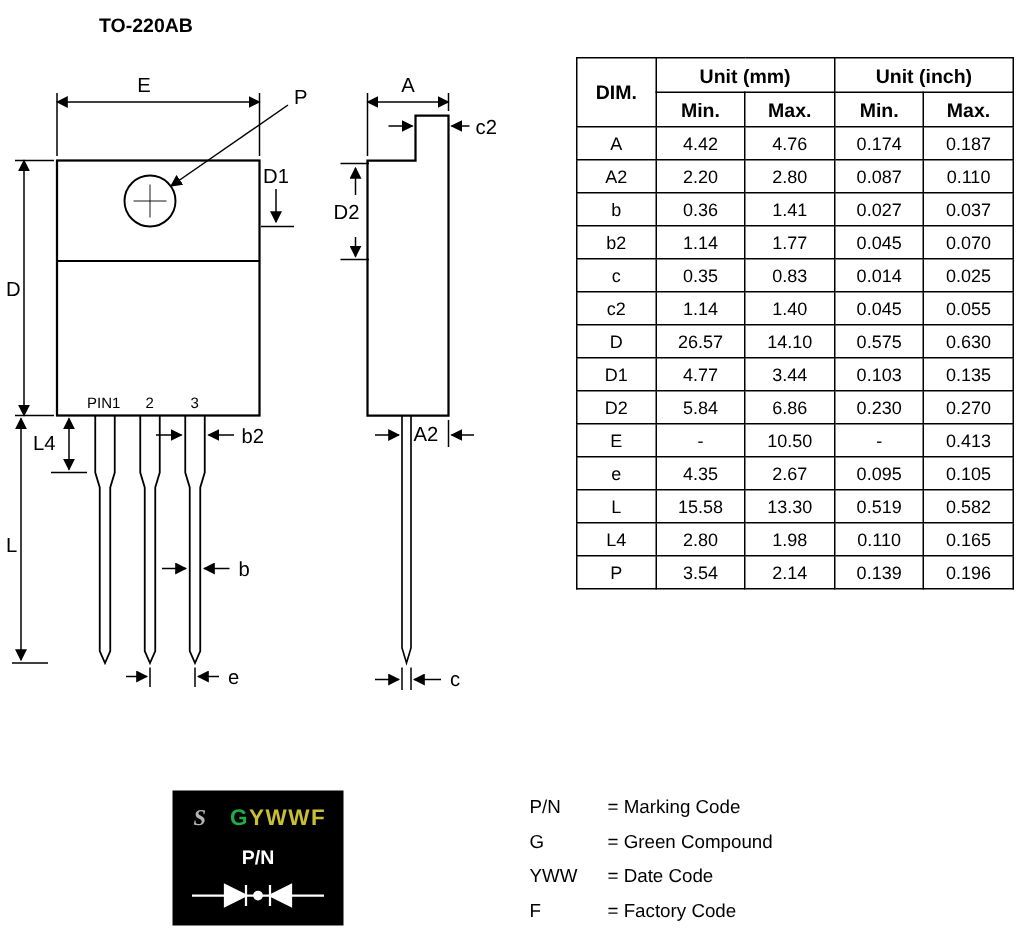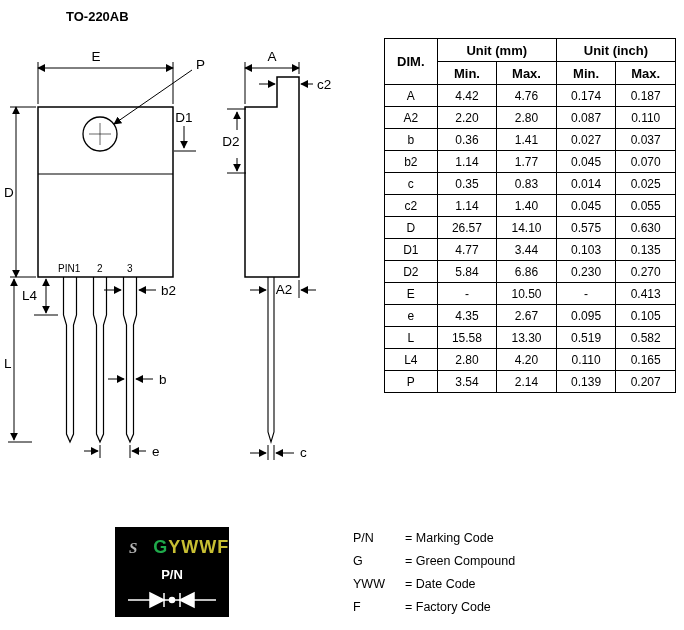--- a/index.html
+++ b/index.html
@@ -21,21 +21,21 @@
   table.dim-table th { font-size:13px; font-weight:bold; height:18px; }
   table.dim-table td { height:17px; }
   table.dim-table td.dim-col { width:46px; }
   table.dim-table td.val-col { width:53px;text-align:center; }
 
   
   .marking-heading { position:absolute; left:2px; top:454px; font-size:13.5px; font-weight:bold; }
   .mark-box { position:absolute; left:115px; top:527px; width:114px; height:90px; background:#000; }
   .mark-line1 { display:flex; align-items:baseline; gap:16px; padding:10px 0 0 14px; }
   .mark-logo { font-family:"Liberation Serif", serif; font-style:italic; font-weight:bold; font-size:15px; }
-  .mark-code { font-weight:bold; font-size:18px; letter-spacing:1px; }
+  .mark-code { font-weight:bold; font-size:15px; letter-spacing:1px; }
   .mark-pn { margin-top:9px; text-align:center; color:#fff; font-weight:bold; font-size:13px; }
   .diode-sym { display:block; margin:7px auto 0 auto; }
 
   .legend { position:absolute; left:353px; top:531px; display:grid; grid-template-columns:52px auto; row-gap:9px; font-size:12.5px; }
 </style>
 </head>
 <body>
 
 <div class="page">
 
@@ -222,30 +222,30 @@
       <tr>
           <td class="dim-col">L</td>
           <td>15.58</td>
           <td>13.30</td>
           <td>0.519</td>
           <td>0.582</td>
         </tr>
       <tr>
           <td class="dim-col">L4</td>
           <td>2.80</td>
-          <td>4.20</td>
+          <td>1.98</td>
           <td>0.110</td>
           <td>0.165</td>
         </tr>
       <tr>
           <td class="dim-col">P</td>
           <td>3.54</td>
           <td>2.14</td>
           <td>0.139</td>
-          <td>0.207</td>
+          <td>0.196</td>
         </tr>
     </tbody>
   </table>
 
 
   <div class="mark-box">
     <div class="mark-line1">
       <span class="mark-logo" style="color: rgb(181, 181, 181);">S</span>
       <span class="mark-code"><span style="color: rgb(31, 170, 75);">G</span><span style="color: rgb(200, 191, 51);">YWWF</span></span>
     </div>

